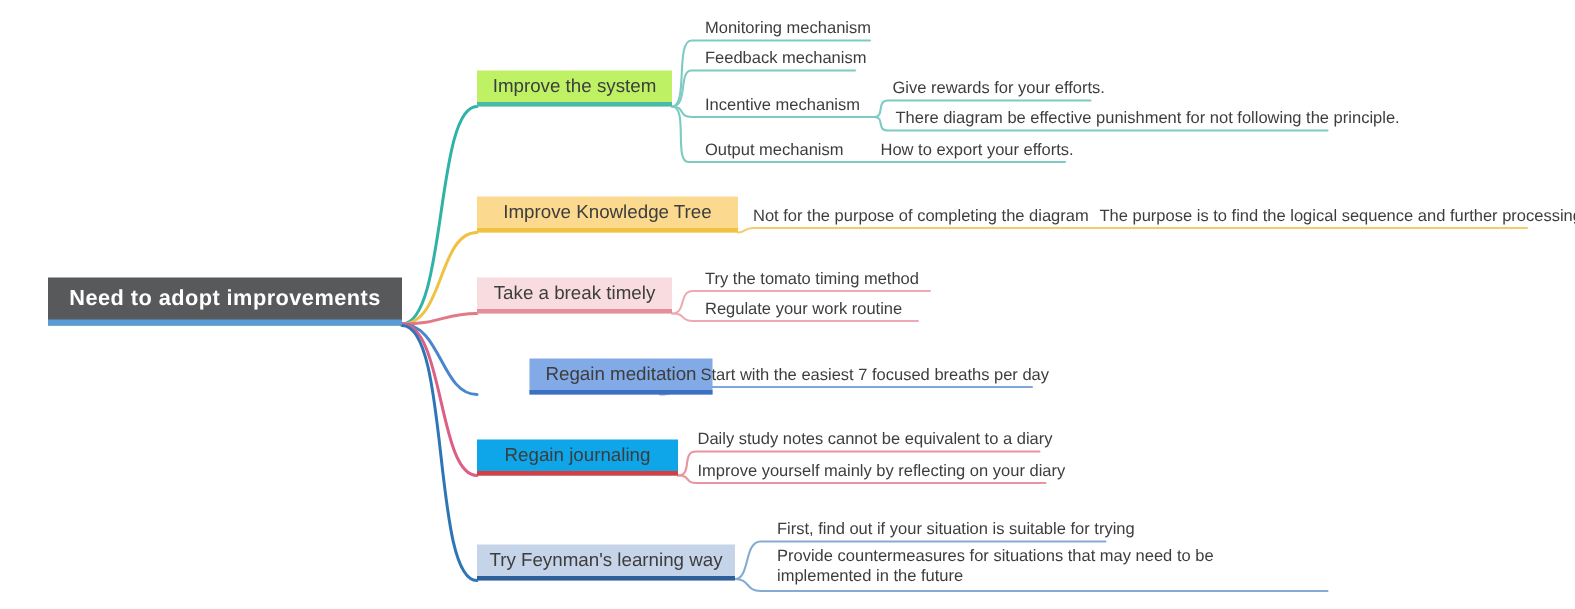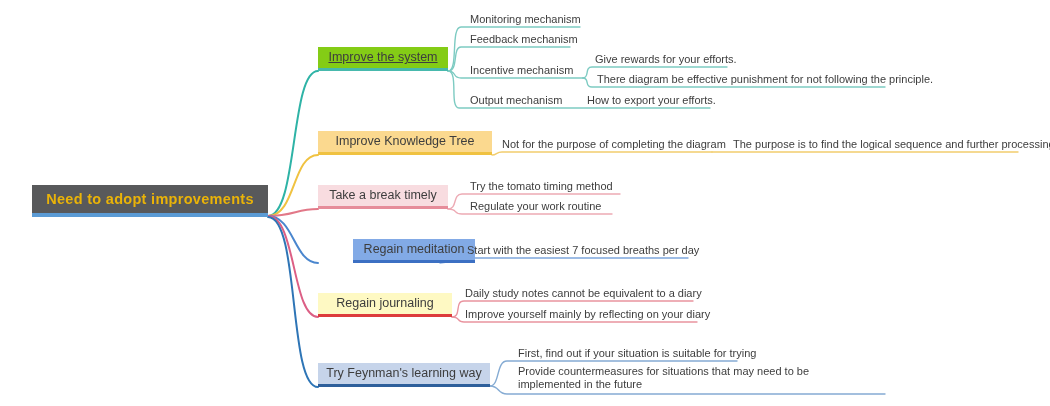--- a/index.html
+++ b/index.html
@@ -69,31 +69,31 @@
 
     <path class="edge-child" d="M440,263 C451,263 449,258 460,258 L688,258" stroke="#7da6dd"></path>
 
     <path class="edge-child" d="M452,317 C462,317 454,301 464,301 L693,301" stroke="#e9949f"></path>
     <path class="edge-child" d="M452,317 C461,317 456,322 464,322 L697,322" stroke="#e9949f"></path>
 
     <path class="edge-child" d="M490,386 C500,386 496,361 507,361 L737,361" stroke="#85abd3"></path>
     <path class="edge-child" d="M490,386 C500,386 497,394 507,394 L885,394" stroke="#85abd3"></path>
   </svg>
 
-  <div class="root-node" style="left: 32px; top: 185px; width: 236px; background: rgb(88, 89, 91); border-bottom-color: rgb(91, 155, 213); color: #eab308;">Need to adopt improvements</div>
+  <div class="root-node" style="left: 32px; top: 185px; width: 236px; background: rgb(88, 89, 91); border-bottom-color: rgb(91, 155, 213); color: #ffffff;">Need to adopt improvements</div>
 
-  <div class="bnode" style="left: 318px; top: 47px; width: 130px; background: #84cc16; border-bottom-color: rgb(71, 185, 173); text-decoration: underline;">Improve the system</div>
+  <div class="bnode" style="left: 318px; top: 47px; width: 130px; background: #bef264; border-bottom-color: rgb(71, 185, 173);">Improve the system</div>
 
   <div class="bnode" style="left: 318px; top: 131px; width: 174px; background: rgb(251, 217, 143); border-bottom-color: rgb(240, 194, 65);">Improve Knowledge Tree</div>
 
   <div class="bnode" style="left: 318px; top: 185px; width: 130px; background: rgb(248, 220, 224); border-bottom-color: rgb(230, 140, 154);">Take a break timely</div>
 
   <div class="bnode" style="left: 318px; top: 239px; width: 122px; background: rgb(130, 170, 230); border-bottom-color: rgb(60, 112, 195); margin-left: 35px;">Regain meditation</div>
 
-  <div class="bnode" style="left: 318px; top: 293px; width: 134px; background: #fef9c3; border-bottom-color: rgb(221, 60, 60);">Regain journaling</div>
+  <div class="bnode" style="left: 318px; top: 293px; width: 134px; background: #0ea5e9; border-bottom-color: rgb(221, 60, 60);">Regain journaling</div>
 
   <div class="bnode" style="left: 318px; top: 363px; width: 172px; background: rgb(198, 212, 234); border-bottom-color: rgb(46, 95, 155);">Try Feynman's learning way</div>
 
   <div class="leaf" style="left:470px;top:13px;">Monitoring mechanism</div>
   <div class="leaf" style="left:470px;top:33px;">Feedback mechanism</div>
   <div class="leaf" style="left:470px;top:64px;">Incentive mechanism</div>
   <div class="leaf" style="left:470px;top:94px;">Output mechanism</div>
   <div class="leaf" style="left:595px;top:53px;">Give rewards for your efforts.</div>
   <div class="leaf" style="left:597px;top:73px;">There diagram be effective punishment for not following the principle.</div>
   <div class="leaf" style="left:587px;top:94px;">How to export your efforts.</div>

